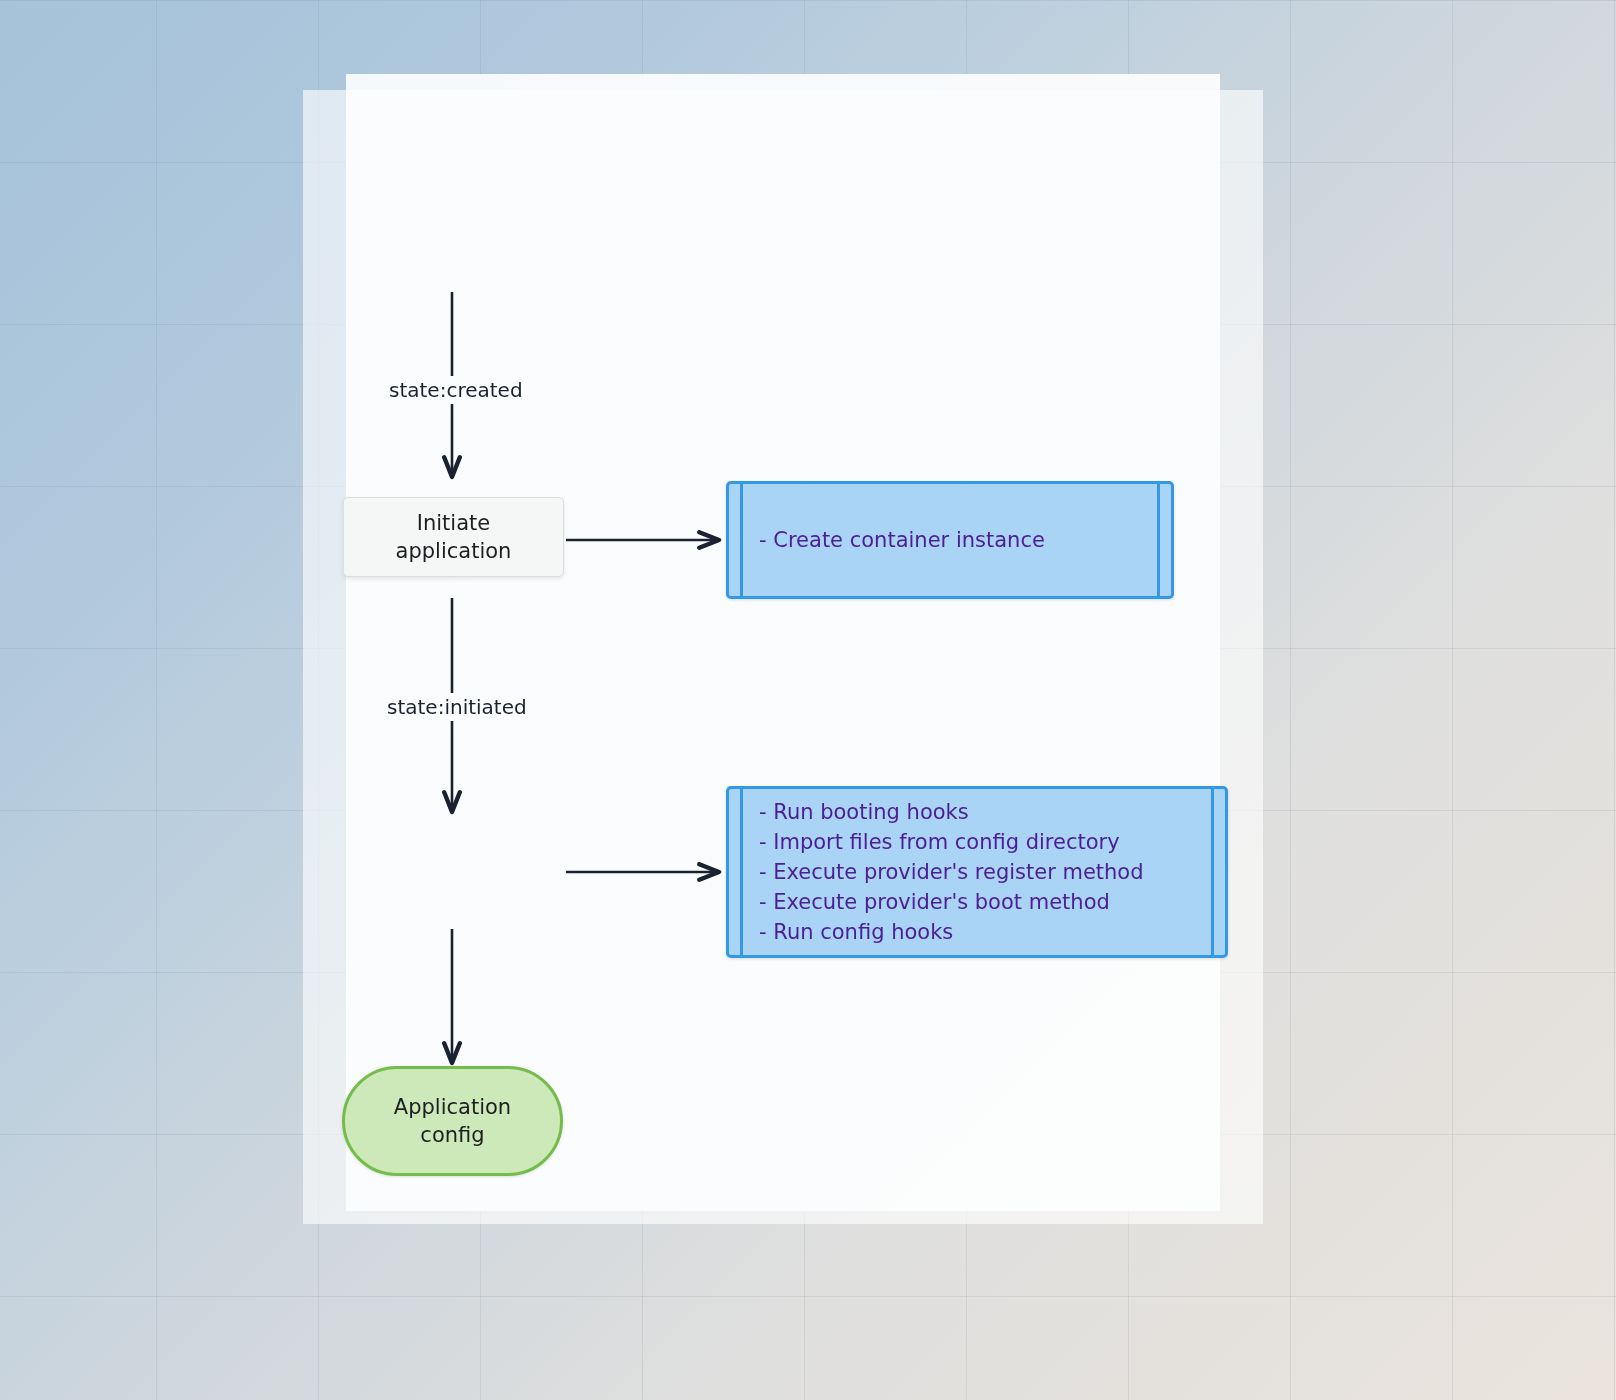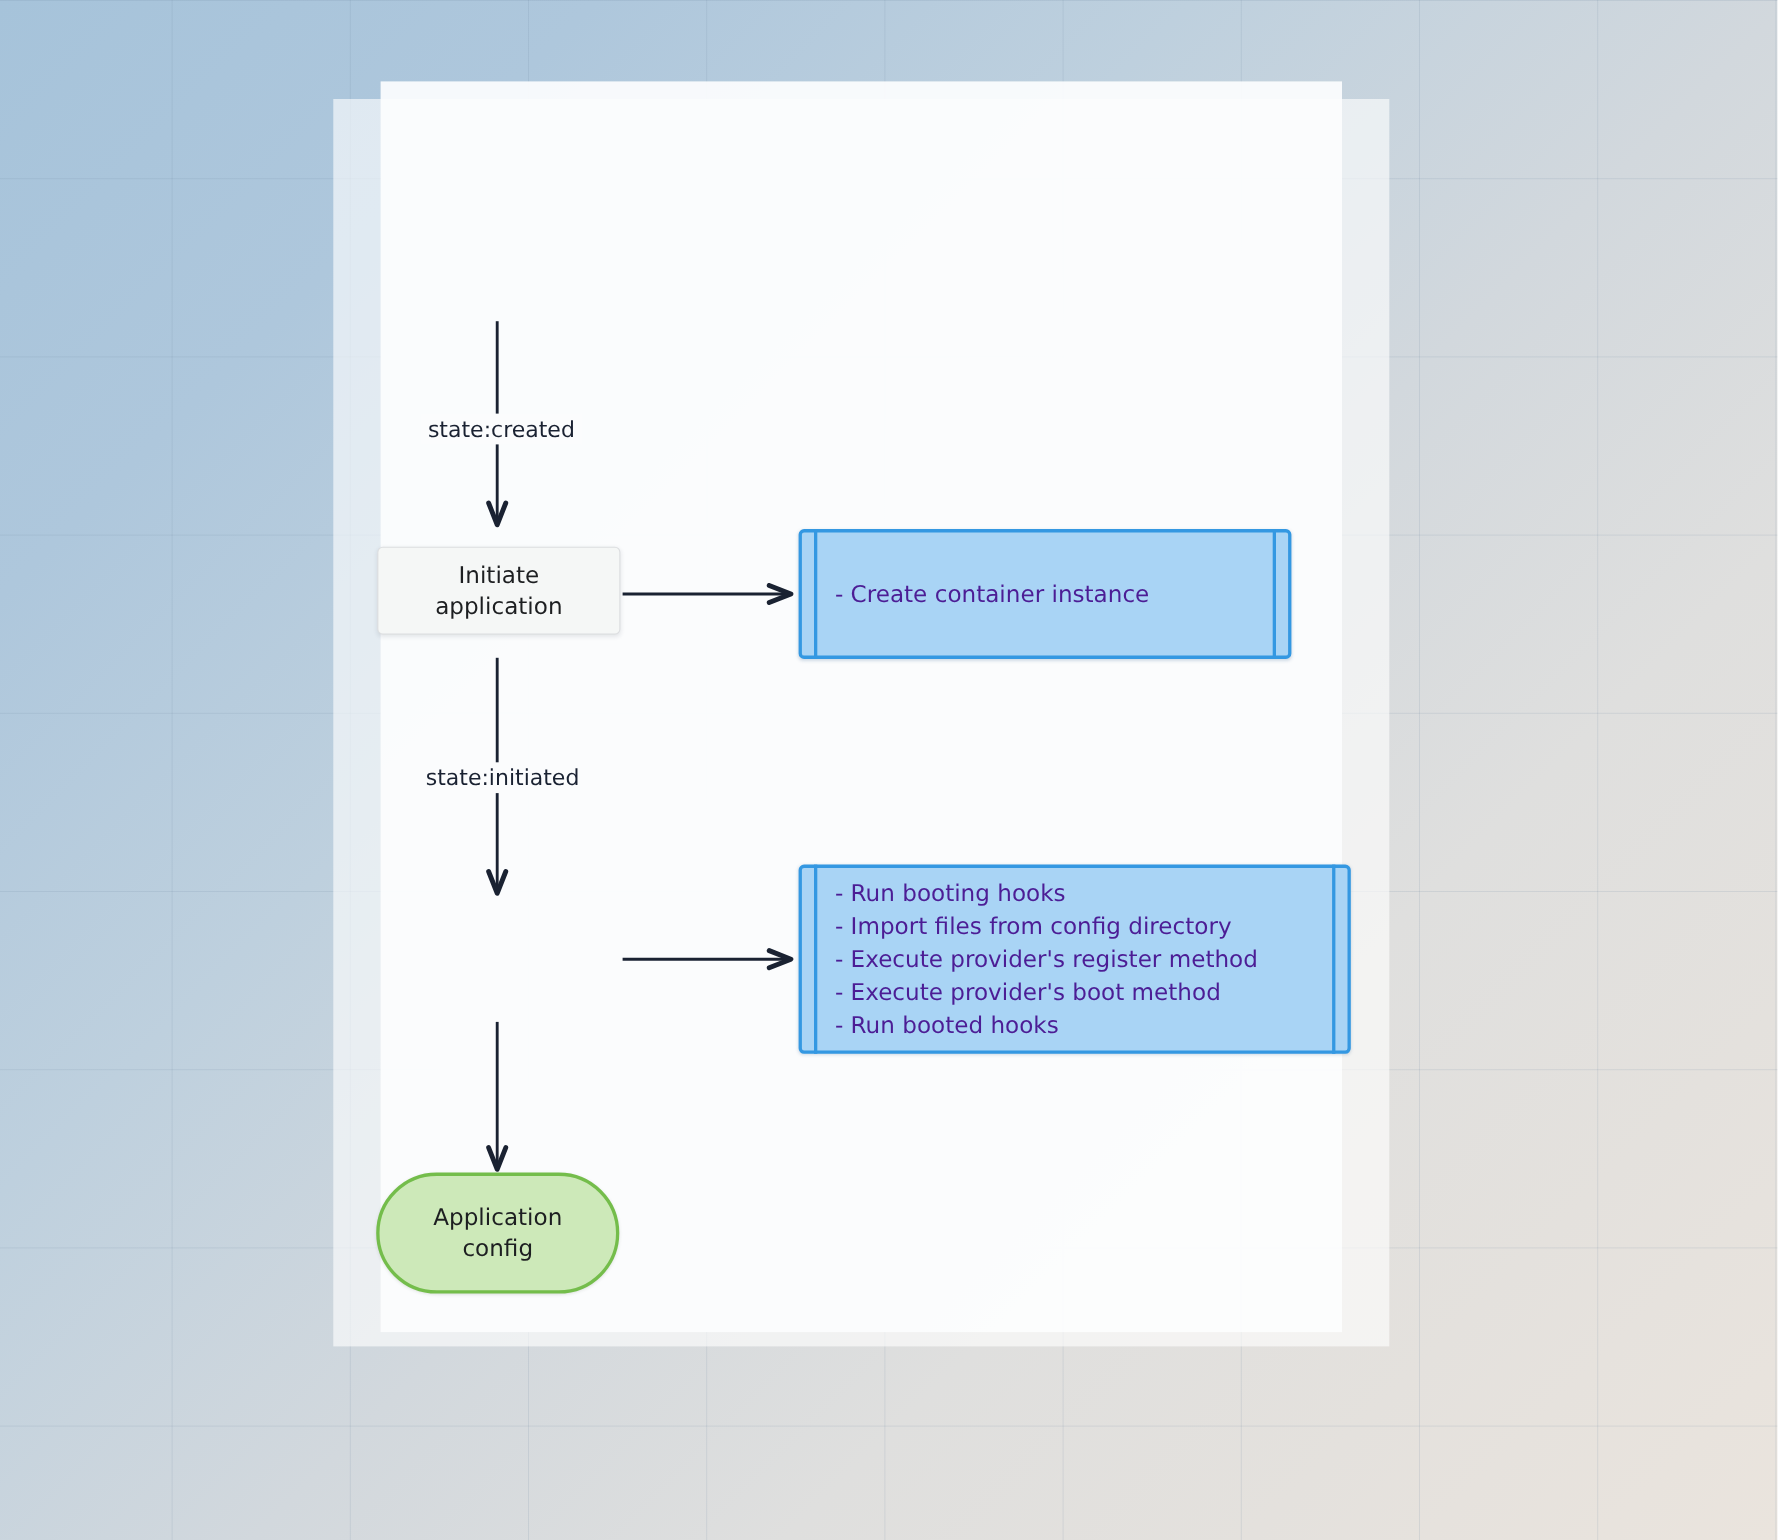--- a/index.html
+++ b/index.html
@@ -204,18 +204,18 @@
         <div class="note-line">- Create container instance</div>
       </div>
     </div>
 
     <div class="note" style="left:726px; top:786px; width:502px; height:172px;">
       <div class="note-lines">
         <div class="note-line">- Run booting hooks</div>
         <div class="note-line">- Import files from config directory</div>
         <div class="note-line">- Execute provider's register method</div>
         <div class="note-line">- Execute provider's boot method</div>
-        <div class="note-line">- Run booted hooks</div>
+        <div class="note-line">- Run config hooks</div>
       </div>
     </div>
 
   </div>
 </div>
 
 </body></html>

